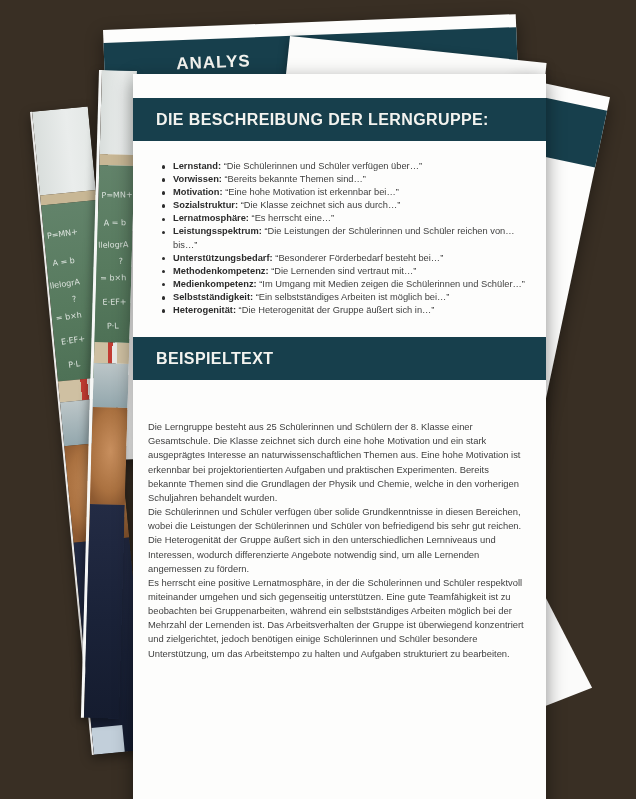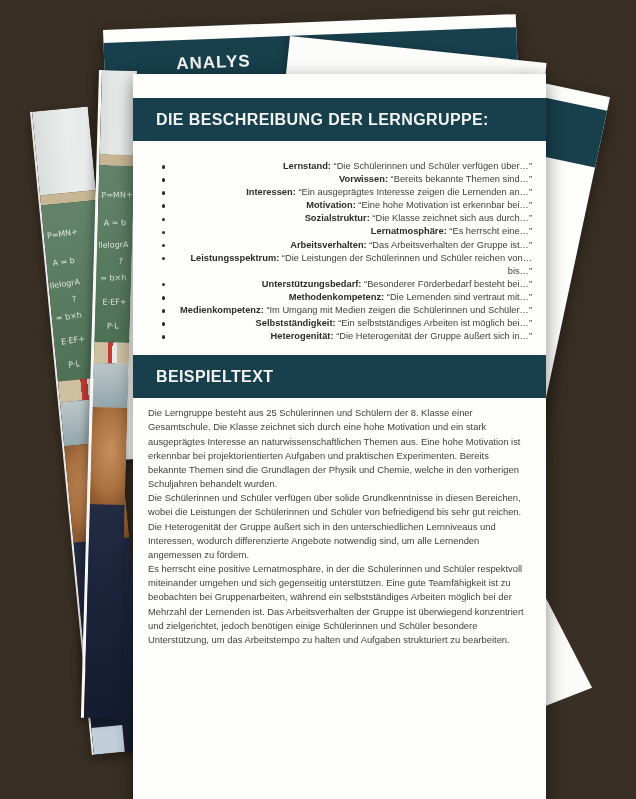--- a/index.html
+++ b/index.html
@@ -44,27 +44,27 @@
             clip-path:polygon(0 0,100% 0,55% 88%,4% 100%);}
   .wedge-br2{left:452px;top:718px;width:70px;height:62px;
              clip-path:polygon(0 0,100% 0,90% 95%,12% 55%);}
   .wedge-r1{left:546px;top:596px;width:48px;height:112px;
             clip-path:polygon(0 2%,96% 82%,0 98%);}
 
   
   .front{left:133px;top:74px;width:413px;height:792px;z-index:10;}
   .front .banner{height:43px;line-height:43px;padding-left:23px;font-size:16px;letter-spacing:.4px;}
   .banner-1{margin-top:24px;}
-  .bullet-list{list-style:none;margin:19px 0 0 0;padding:0 14px 0 40px;text-align:right;}
+  .bullet-list{list-style:none;margin:19px 0 0 0;padding:0 14px 0 40px;}
   .bullet-list li{position:relative;font-size:9.3px;line-height:13.1px;color:#3f3f3f;}
   .bullet-list li::before{content:"";position:absolute;left:-11px;top:5.2px;width:3.4px;height:3.4px;
                           border-radius:50%;background:#2d2d2d;}
   .bullet-list b{color:#2c2c2c;}
-  .banner-2{margin-top:12px;}
-  .bodytext{margin:8px 15px 0 15px;width:377px;font-size:9.4px;line-height:14.15px;color:#3f3f3f;}
+  .banner-2{margin-top:20px;}
+  .bodytext{margin:40px 15px 0 15px;width:377px;font-size:9.4px;line-height:14.15px;color:#3f3f3f;}
   .bodytext p{margin:0;}
   .footer{position:absolute;bottom:13px;left:0;width:100%;text-align:center;
           font-weight:700;font-size:10px;letter-spacing:.3px;color:#3a3a3a;}
 </style>
 </head>
 <body>
 
 <div class="stage">
 
   <div class="page page-a">
@@ -117,25 +117,23 @@
   <div class="wedge wedge-bl"></div>
   <div class="wedge wedge-br2"></div>
 
   <div class="page front">
     <div class="banner banner-1">
       <span>DIE BESCHREIBUNG DER LERNGRUPPE:</span>
     </div>
     <ul class="bullet-list" id="bullet-list">
         <li><b>Lernstand: </b>“Die Schülerinnen und Schüler verfügen über…”</li>
         <li><b>Vorwissen: </b>“Bereits bekannte Themen sind…”</li>
-        <li><b>Interessen: </b>“Ein ausgeprägtes Interesse zeigen die Lernenden an…”</li>
         <li><b>Motivation: </b>“Eine hohe Motivation ist erkennbar bei…”</li>
         <li><b>Sozialstruktur: </b>“Die Klasse zeichnet sich aus durch…”</li>
         <li><b>Lernatmosphäre: </b>“Es herrscht eine…”</li>
-        <li><b>Arbeitsverhalten: </b>“Das Arbeitsverhalten der Gruppe ist…”</li>
         <li><b>Leistungsspektrum: </b>“Die Leistungen der Schülerinnen und Schüler reichen von… bis…”</li>
         <li><b>Unterstützungsbedarf: </b>“Besonderer Förderbedarf besteht bei…”</li>
         <li><b>Methodenkompetenz: </b>“Die Lernenden sind vertraut mit…”</li>
         <li><b>Medienkompetenz: </b>“Im Umgang mit Medien zeigen die Schülerinnen und Schüler…”</li>
         <li><b>Selbstständigkeit: </b>“Ein selbstständiges Arbeiten ist möglich bei…”</li>
         <li><b>Heterogenität: </b>“Die Heterogenität der Gruppe äußert sich in…”</li>
       </ul>
     <div class="banner banner-2">
       <span>BEISPIELTEXT</span>
     </div>

